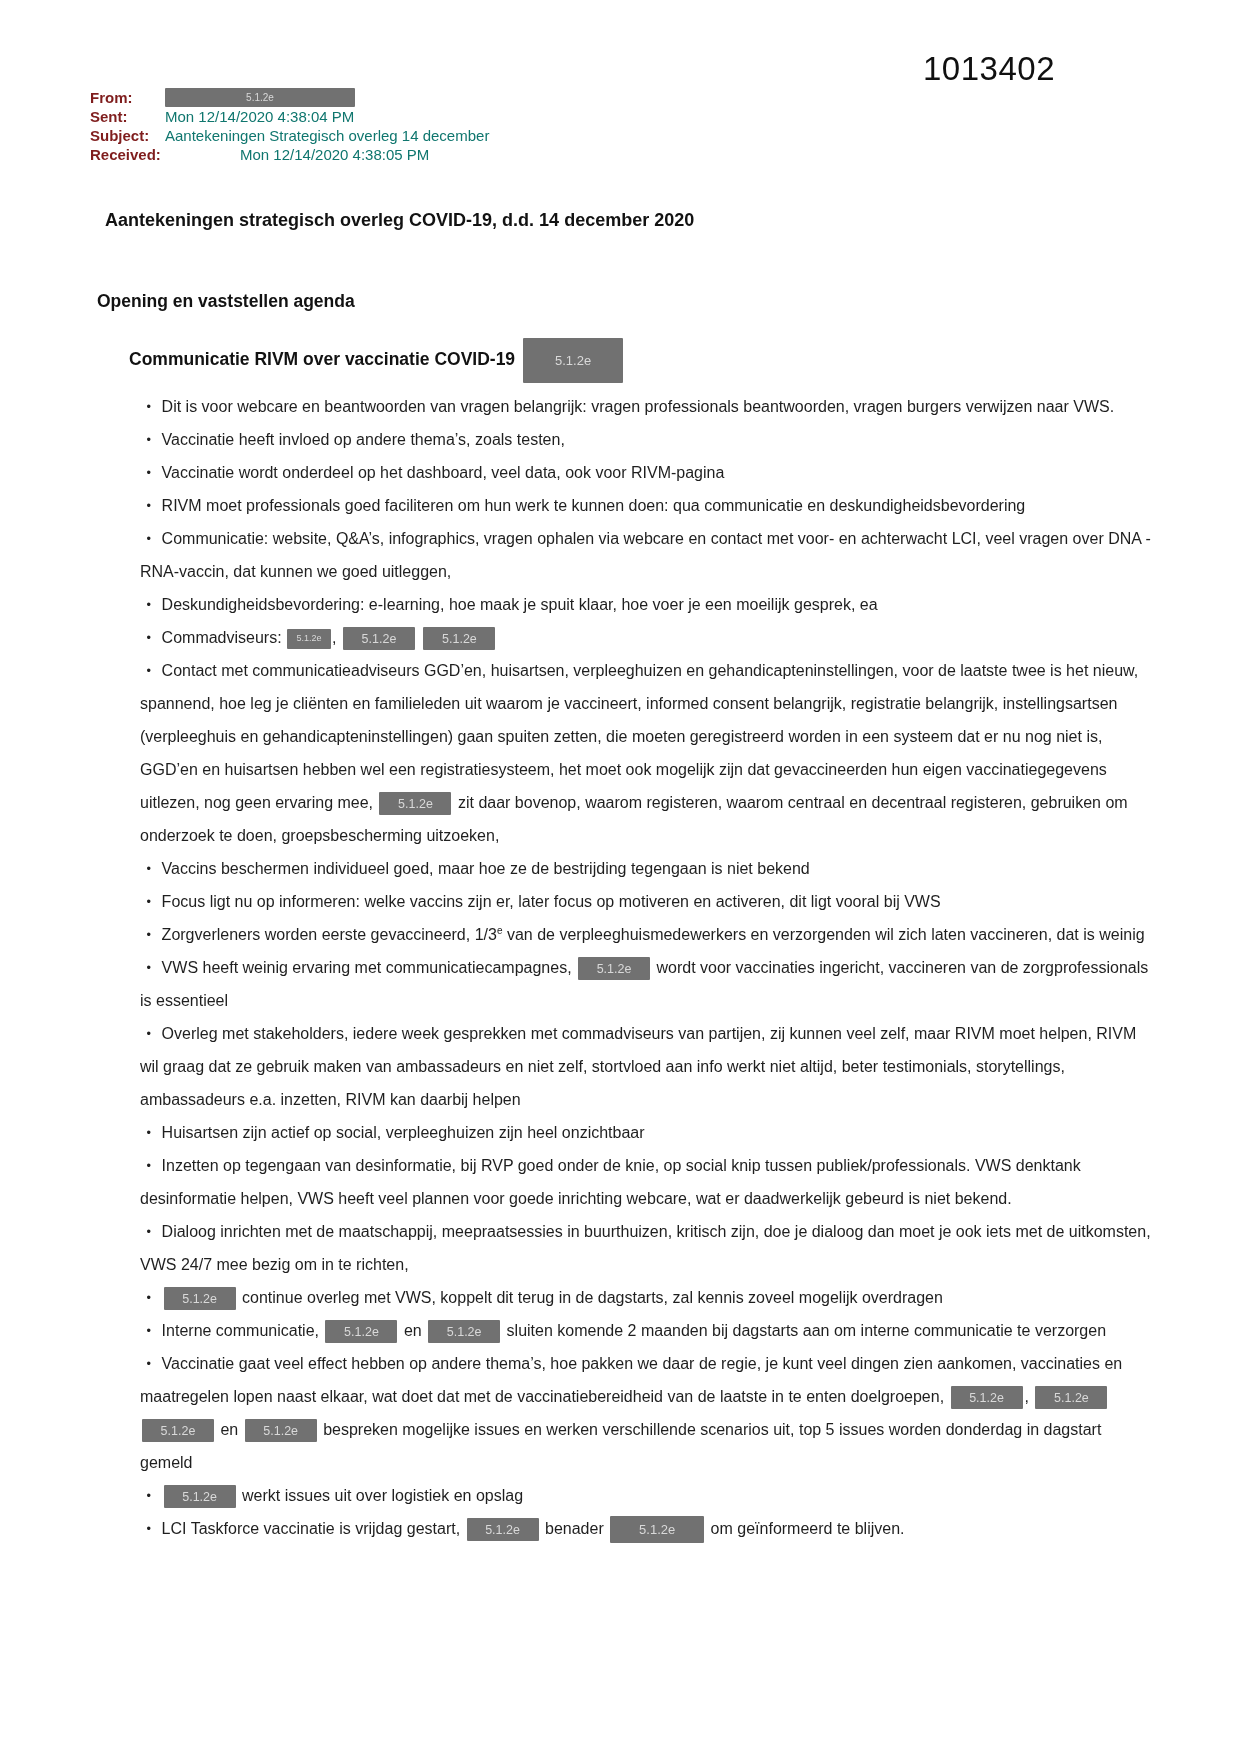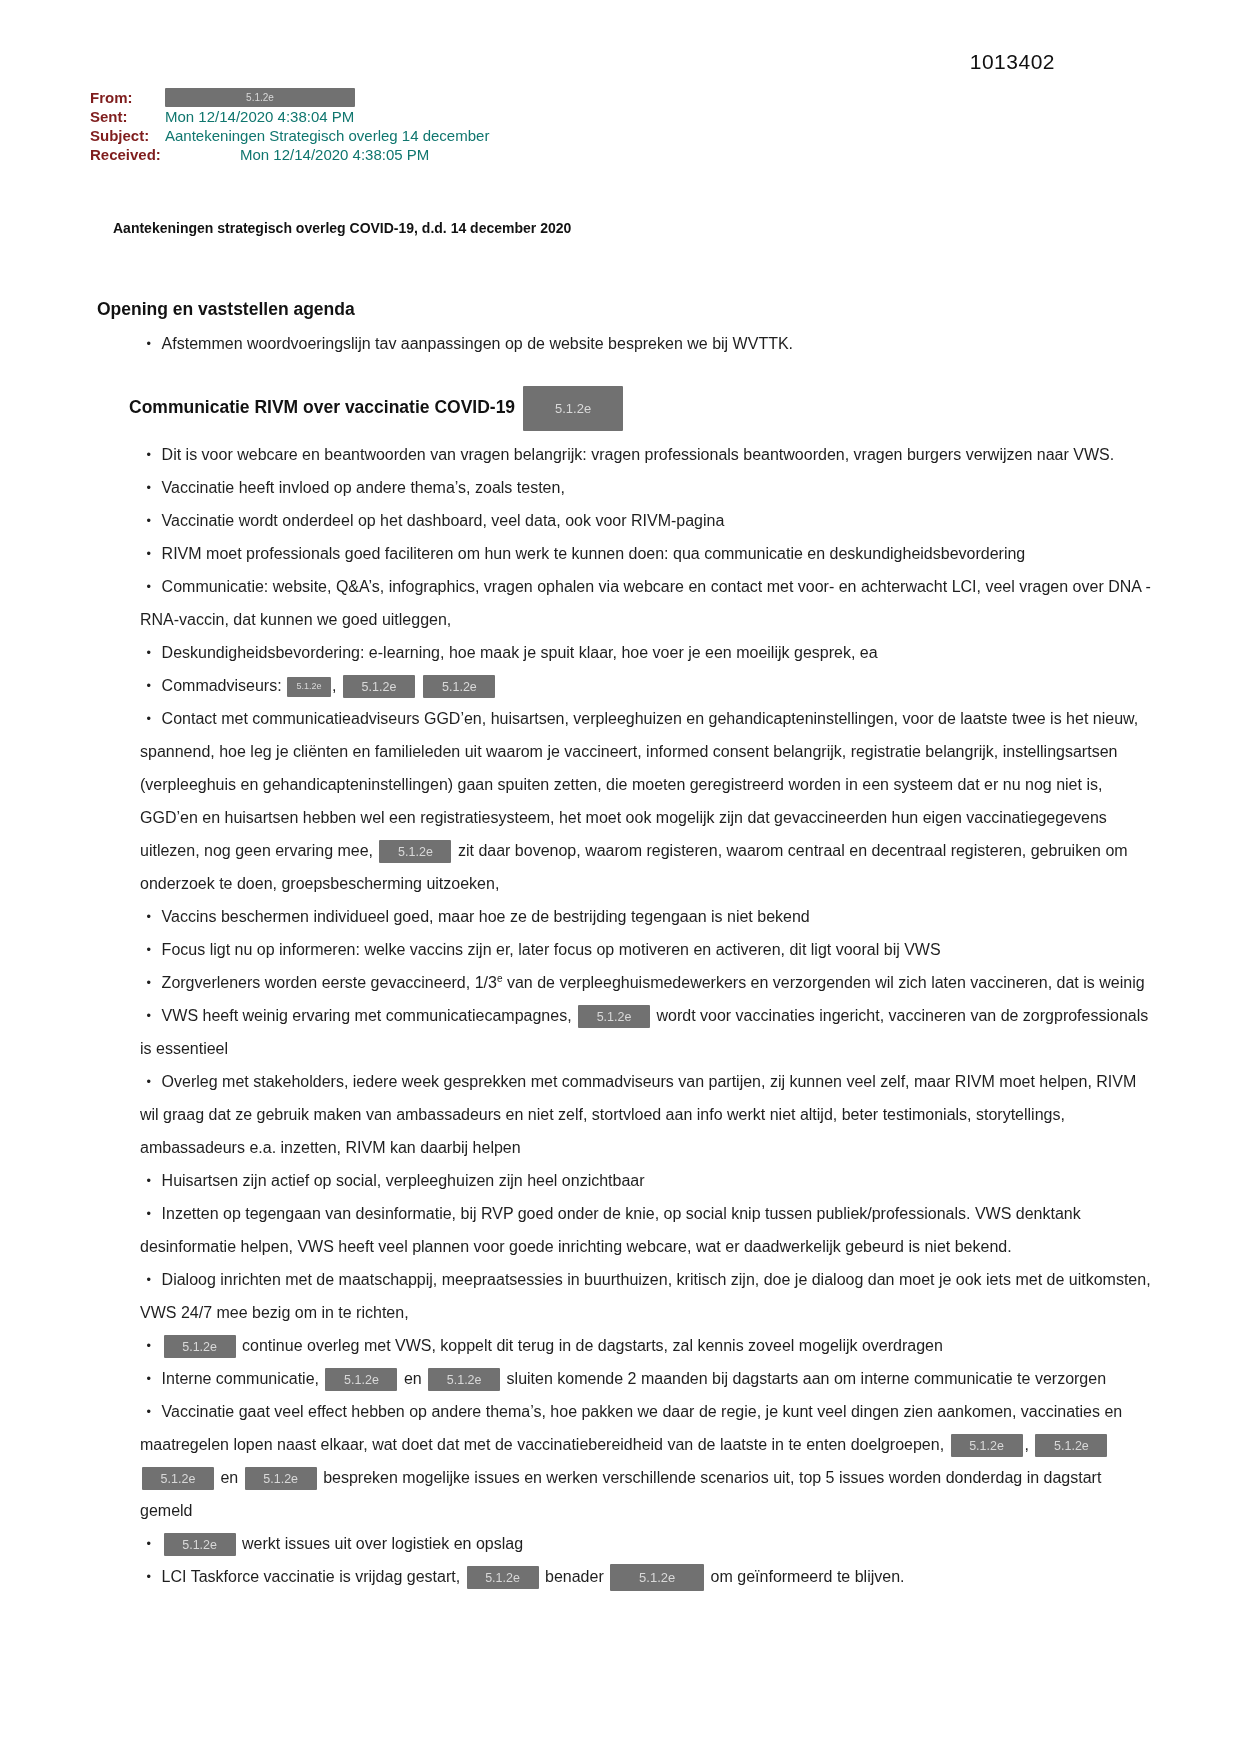--- a/index.html
+++ b/index.html
@@ -7,21 +7,21 @@
     position:relative;
     width:1241px;height:1754px;
     background:#ffffff;
     overflow:hidden;
     font-family:"Liberation Sans", sans-serif;
     color:#1f1f1f;
   }
   
   .doc-number{
     position:absolute;top:50px;right:186px;
-    font-size:21px;letter-spacing:.5px;color:#101010;
+    font-size:33px;letter-spacing:.5px;color:#101010;
   }
   
   .email-header{
     position:absolute;top:88px;left:90px;
     font-size:15px;line-height:19px;
   }
   .hdr-row{display:flex;align-items:center;height:19px;white-space:nowrap;}
   .hdr-label{font-weight:bold;width:75px;flex:0 0 75px;color:#7f1d1d;}
   .hdr-value{color:#0f766e;}
   .hdr-value.indent{margin-left:75px;}
@@ -33,22 +33,22 @@
     border-radius:1px;
   }
   .red-hdr{width:190px;height:19px;font-size:10px;}
   .red-sm{min-width:38px;height:20px;font-size:9px;padding:0 3px;margin:0 1px;}
   .red-md{min-width:60px;height:23px;font-size:12.5px;padding:0 6px;margin:0 2px;}
   .red-lg{min-width:78px;height:27px;font-size:13px;padding:0 8px;margin:0 2px;}
   .red-hd{min-width:84px;height:45px;font-size:13px;padding:0 8px;margin-left:8px;font-weight:normal;}
   
   .content{position:absolute;top:200px;left:90px;width:1065px;}
   .doc-title{
-    margin:16px;padding-left:7px;
-    font-size:14px;font-weight:bold;color:#121212;
+    margin:8px;padding-left:7px;
+    font-size:18px;font-weight:bold;color:#121212;
     line-height:24px;
   }
   .sections h2.sec-heading{
     margin:0;padding-left:7px;
     font-size:17.5px;font-weight:bold;color:#121212;line-height:22px;
   }
   .sections h2.sec-heading:first-of-type{margin-top:58px;}
   .sections h2.sec-heading:not(:first-of-type){margin-top:26px;margin-left:32px;}
   ul.bullets{
     list-style:none;
@@ -79,23 +79,20 @@
       </div>
       <div class="hdr-row">
         <span class="hdr-label">Received:</span>
         <span class="hdr-value indent">Mon 12/14/2020 4:38:05 PM</span>
       </div>
     </div>
   <div class="content">
     <h1 class="doc-title">Aantekeningen strategisch overleg COVID-19, d.d. 14 december 2020</h1>
     <div class="sections">
         <h2 class="sec-heading">Opening en vaststellen agenda</h2>
-        <ul class="bullets">
-          <li class="bullet"><span class="dot">•</span>Afstemmen woordvoeringslijn  tav aanpassingen op de website bespreken we bij WVTTK.</li>
-        </ul>
         <h2 class="sec-heading">Communicatie RIVM over vaccinatie COVID-19<span class="redaction red-hd">5.1.2e</span></h2>
         <ul class="bullets">
           <li class="bullet"><span class="dot">•</span>Dit is voor webcare en beantwoorden van vragen belangrijk: vragen professionals beantwoorden, vragen burgers verwijzen naar VWS.</li>
           <li class="bullet"><span class="dot">•</span>Vaccinatie heeft invloed op andere thema’s, zoals testen,</li>
           <li class="bullet"><span class="dot">•</span>Vaccinatie wordt onderdeel op het dashboard, veel data, ook voor RIVM-pagina</li>
           <li class="bullet"><span class="dot">•</span>RIVM moet professionals goed faciliteren om hun werk te kunnen doen: qua communicatie en deskundigheidsbevordering</li>
           <li class="bullet"><span class="dot">•</span>Communicatie: website, Q&amp;A’s, infographics, vragen ophalen via webcare en contact met voor- en achterwacht LCI, veel vragen over DNA - RNA-vaccin, dat kunnen we goed uitleggen,</li>
           <li class="bullet"><span class="dot">•</span>Deskundigheidsbevordering: e-learning, hoe maak je spuit klaar, hoe voer je een moeilijk gesprek, ea</li>
           <li class="bullet"><span class="dot">•</span>Commadviseurs: <span class="redaction red-sm">5.1.2e</span>, <span class="redaction red-md">5.1.2e</span> <span class="redaction red-md">5.1.2e</span></li>
           <li class="bullet"><span class="dot">•</span>Contact met communicatieadviseurs GGD’en, huisartsen, verpleeghuizen en gehandicapteninstellingen, voor de laatste twee is het nieuw, spannend, hoe leg je cliënten en familieleden uit waarom je vaccineert, informed consent belangrijk, registratie belangrijk, instellingsartsen (verpleeghuis en gehandicapteninstellingen) gaan spuiten zetten, die moeten geregistreerd worden in een systeem dat er nu nog niet is, GGD’en en huisartsen hebben wel een registratiesysteem, het moet ook mogelijk zijn dat gevaccineerden hun eigen vaccinatiegegevens uitlezen, nog geen ervaring mee, <span class="redaction red-md">5.1.2e</span> zit daar bovenop, waarom registeren, waarom centraal en decentraal registeren, gebruiken om onderzoek te doen, groepsbescherming uitzoeken,</li>

